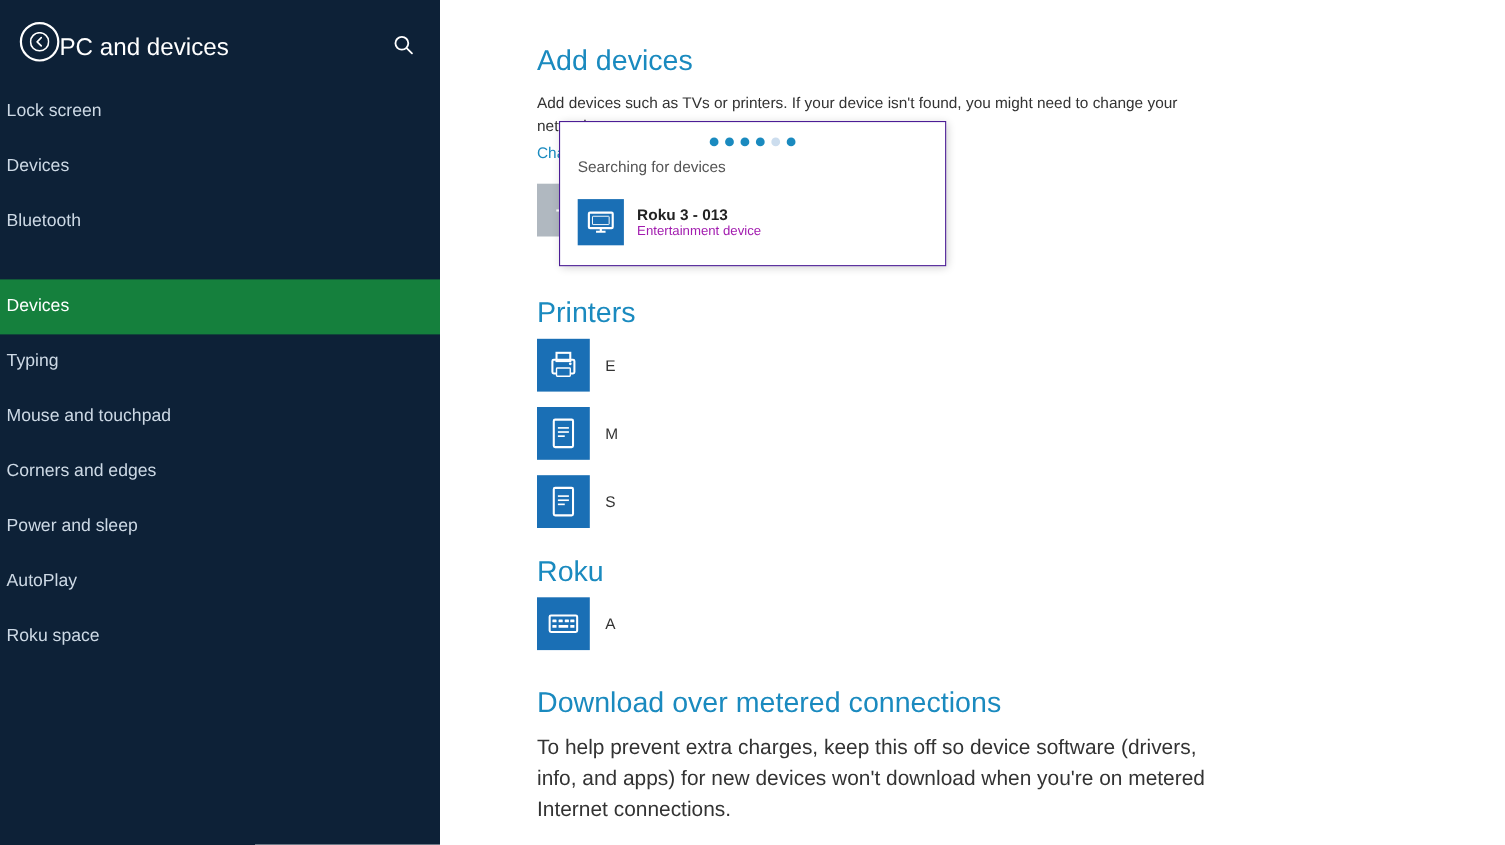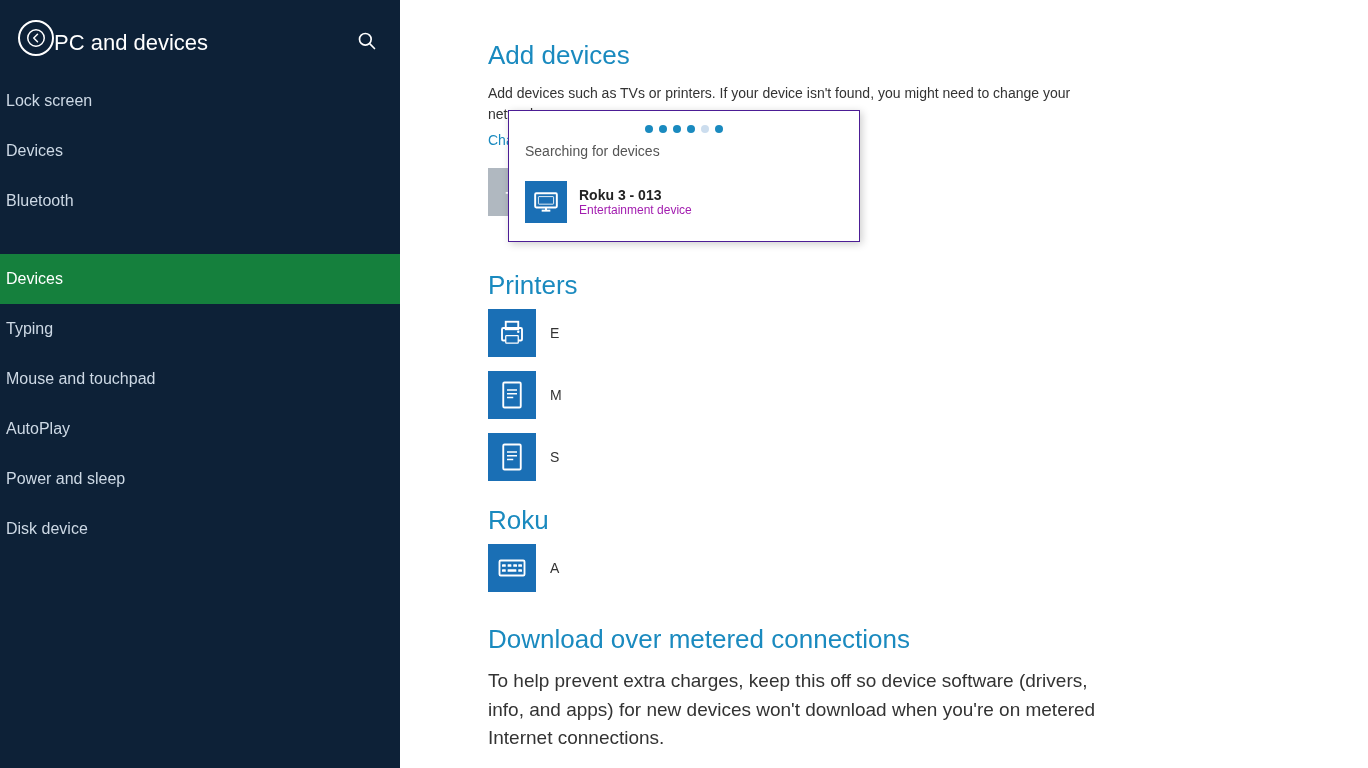--- a/index.html
+++ b/index.html
@@ -199,23 +199,24 @@
       </svg>
     </div>
   </div>
 
   <div class="nav-item">Lock screen</div>
   <div class="nav-item">Devices</div>
   <div class="nav-item">Bluetooth</div>
   <div class="nav-item active">Devices</div>
   <div class="nav-item">Typing</div>
   <div class="nav-item">Mouse and touchpad</div>
+  <div class="nav-item">Corners and edges</div>
+  <div class="nav-item">Power and sleep</div>
   <div class="nav-item">AutoPlay</div>
-  <div class="nav-item">Power and sleep</div>
-  <div class="nav-item">Disk device</div>
+  <div class="nav-item">Roku space</div>
 </div>
 
 <div id="main">
 
   <h2 class="section-title">Add devices</h2>
   <p class="section-desc">Add devices such as TVs or printers. If your device isn't found, you might need to change your network se</p>
   <a class="change-link">Change ne</a>
 
   <div class="device-row">
     <div class="add-btn">

